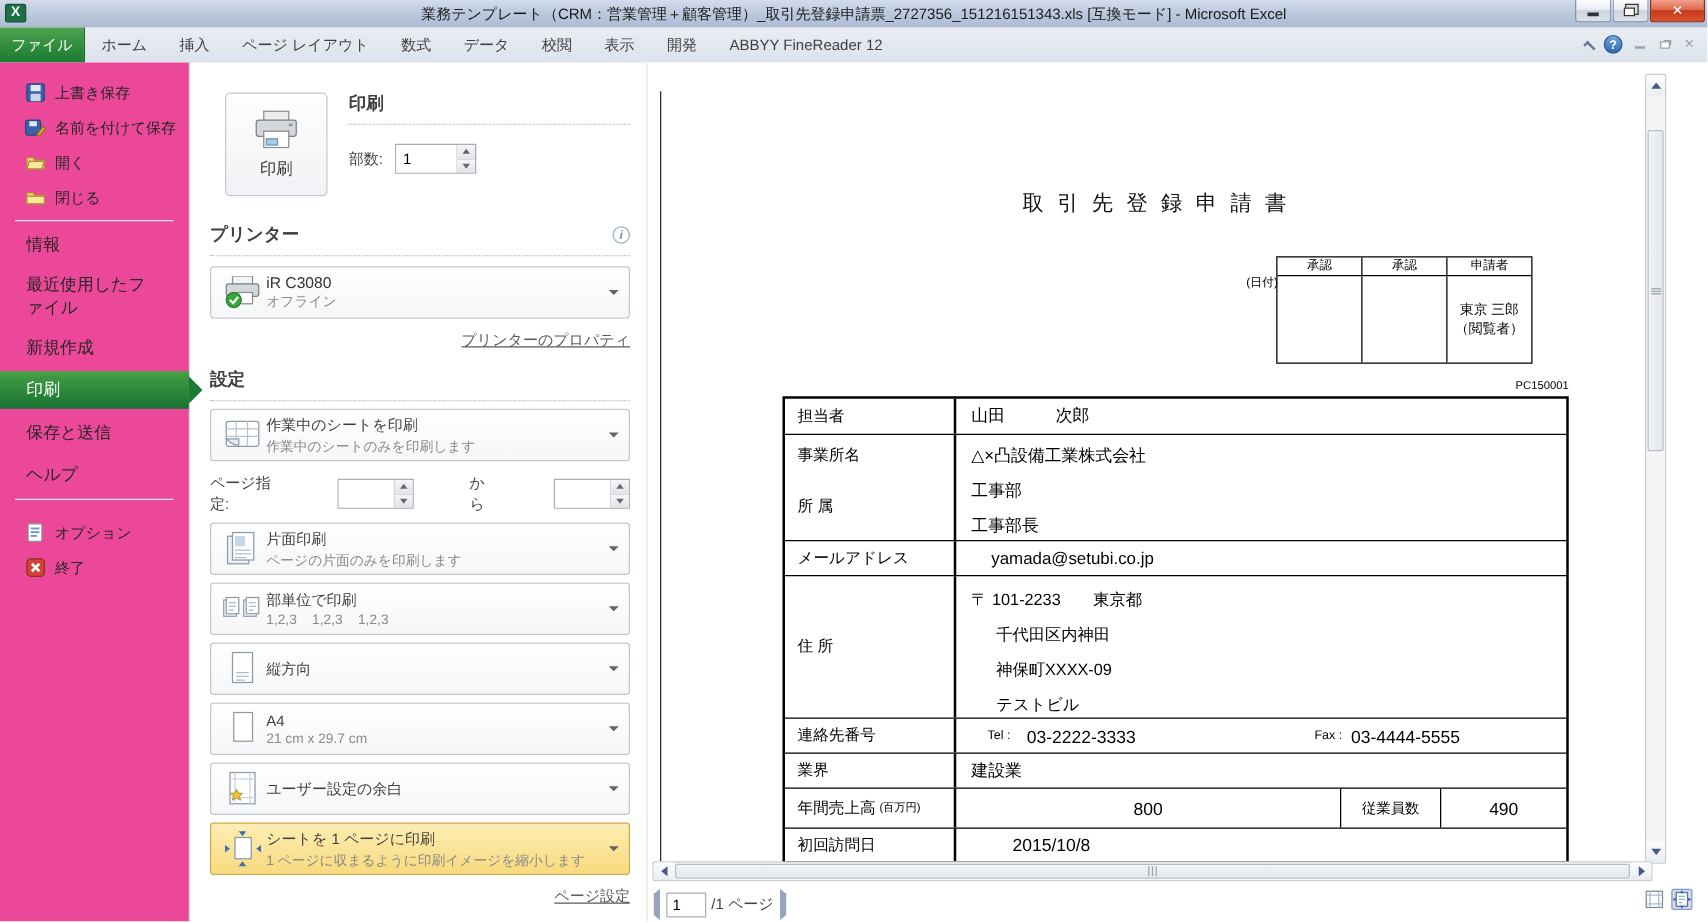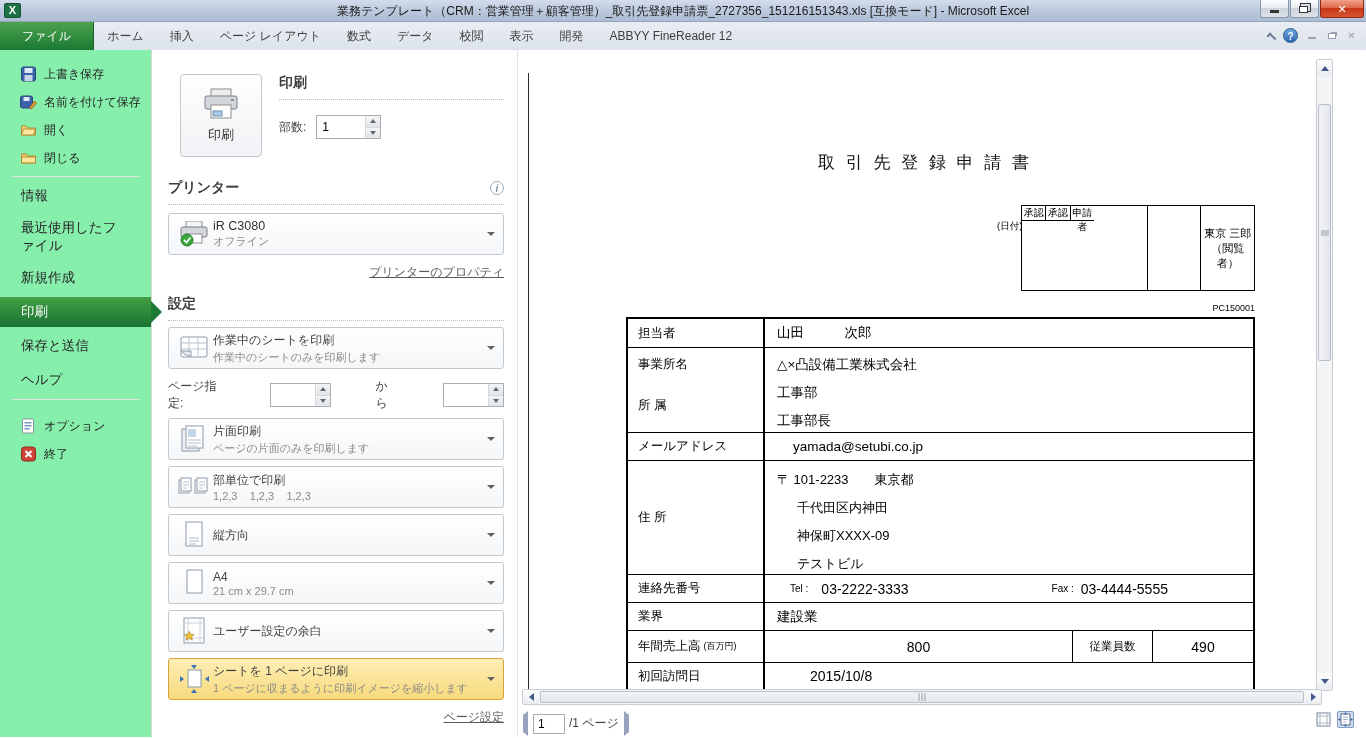--- a/index.html
+++ b/index.html
@@ -23,35 +23,35 @@
     background:linear-gradient(180deg,#f3a08c,#e06a4c 45%,#c6371a 50%,#d8542f); color:#fff; }
   .glyph-min { width:9px; height:3px; background:#333; margin-top:6px; }
   .glyph-restore { width:9px; height:7px; border:1px solid #333; background:#fff; box-shadow:2px -2px 0 -0px #d8dee7,2px -2px 0 1px #333; margin:2px 2px 0 0; }
   .glyph-x { color:#fff; font-size:11px; font-weight:bold; line-height:10px; }
 
   
   .tabrow { position:relative; height:28px; background:linear-gradient(180deg,#e9edf3,#dce3ec);
     display:flex; align-items:stretch; }
   .tab { padding:0 13px; display:flex; align-items:center; font-size:12px; color:#3f3f3f; }
   .tab.file { background:linear-gradient(180deg,#4ea24e,#1a7a32); color:#fff;
-    border-right:1px solid #14622a; padding:0 22px; }
+    border-right:1px solid #14622a; padding:0 9px; }
   .ribbon-right { position:absolute; right:8px; top:6px; display:flex; align-items:center; gap:7px; }
   .chev-up { width:9px; height:5px; border-left:2px solid #6a7a90; border-top:2px solid #6a7a90;
     transform:rotate(45deg); margin-top:3px; }
   .help-circ { width:15px; height:15px; border-radius:50%; background:linear-gradient(180deg,#6fa7e0,#2f6ab2);
     color:#fff; font-size:10px; font-weight:bold; text-align:center; line-height:15px; border:1px solid #27588f; }
   .miniwin { width:13px; height:11px; display:flex; align-items:center; justify-content:center;
     color:#8a93a0; font-size:9px; }
   .miniwin .bar { width:8px; height:2px; background:#97a1ad; margin-top:5px; }
   .miniwin .box { width:8px; height:6px; border:1px solid #97a1ad; background:#fff; box-shadow:2px -2px 0 -1px #97a1ad; }
   .miniwin .xx { font-size:10px; font-weight:bold; color:#97a1ad; line-height:10px; }
 
   
   .backstage { display:flex; height:687px; background:#fff; }
-  .nav { width:152px; background:#86efac; border-right:1px solid #d8d8d8; padding-top:10px; position:relative; }
+  .nav { width:152px; background:#ec4899; border-right:1px solid #d8d8d8; padding-top:10px; position:relative; }
   .nav-small { display:flex; align-items:center; height:28px; padding-left:20px; font-size:12px; color:#262626; }
   .nav-small .ni { width:17px; height:16px; margin-right:7px; flex:none; }
   .nav-sep { height:1px; background:#e4e4e4; margin:4px 12px; }
   .nav-big { display:flex; align-items:center; min-height:30px; padding:4px 8px 4px 21px;
     font-size:13.5px; color:#262626; margin:4px 0; line-height:1.35; }
   .nav-big.active { background:linear-gradient(180deg,#45a045,#187232); color:#fff; position:relative; margin-right:0; }
   .nav-big.active::after { content:""; position:absolute; right:-11px; top:50%; margin-top:-11px;
     border-left:11px solid #1d7a35; border-top:11px solid transparent; border-bottom:11px solid transparent; }
 
   
@@ -92,22 +92,22 @@
   .link { display:block; text-align:right; font-size:12px; color:#595959; text-decoration:underline; margin-top:9px; }
   .printer-btn { margin-top:8px; }
   .printer-name { display:block; font-size:12.5px; color:#333; }
   .printer-status { display:block; font-size:11px; color:#8a8a8a; margin-top:1px; }
 
   
   .preview { flex:1; position:relative; background:#fff; border-left:1px solid #e3e3e3; }
   .page-edge { position:absolute; left:10px; top:23px; width:1px; height:616px; background:#2b2b2b; }
   .doc-title { position:absolute; left:300px; top:101px; font-size:17px; color:#111;
     letter-spacing:3px; white-space:pre; }
-  .appr { position:absolute; left:503px; top:155px; width:234px; height:86px;
-    border:1px solid #000; display:flex; flex-direction:row; font-size:10px; color:#000; }
+  .appr { position:absolute; left:503px; top:155px; width:205px; height:86px;
+    border:1px solid #000; display:flex; flex-direction:column; font-size:10px; color:#000; }
   .appr-head { display:flex; height:15px; border-bottom:1px solid #000; }
   .appr-head div { flex:1; text-align:center; line-height:14px; border-right:1px solid #000; }
   .appr-head div:last-child { border-right:none; }
   .appr-body { display:flex; flex:1; }
   .appr-body div { flex:1; border-right:1px solid #000; display:flex; align-items:center;
     justify-content:center; text-align:center; font-size:11px; line-height:15px; padding:2px; }
   .appr-body div:last-child { border-right:none; }
   .date-lbl { position:absolute; left:479px; top:170px; font-size:9.5px; color:#000; }
   .doc-code { position:absolute; left:620px; top:253px; width:117px; text-align:right; font-size:9px; color:#000; }
 

